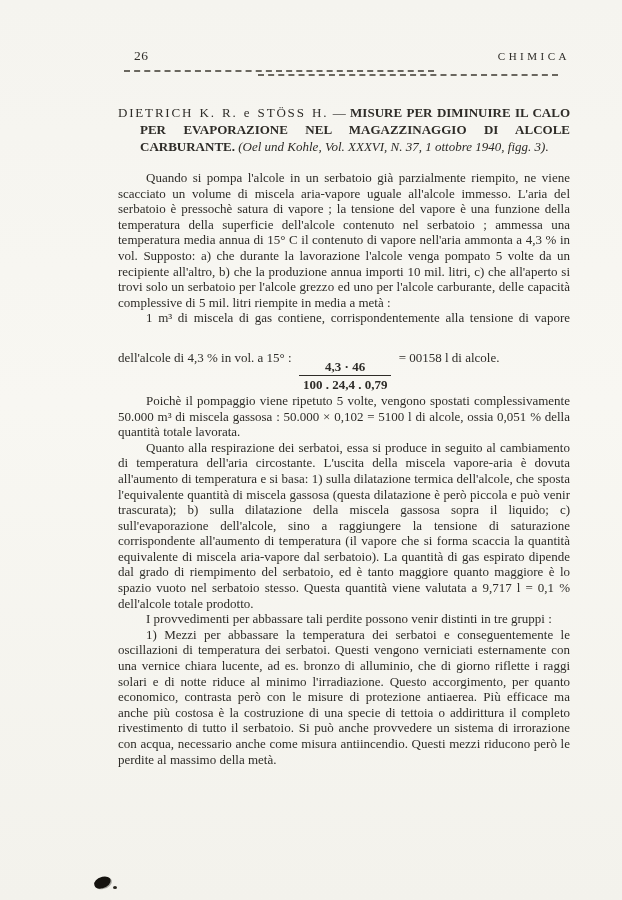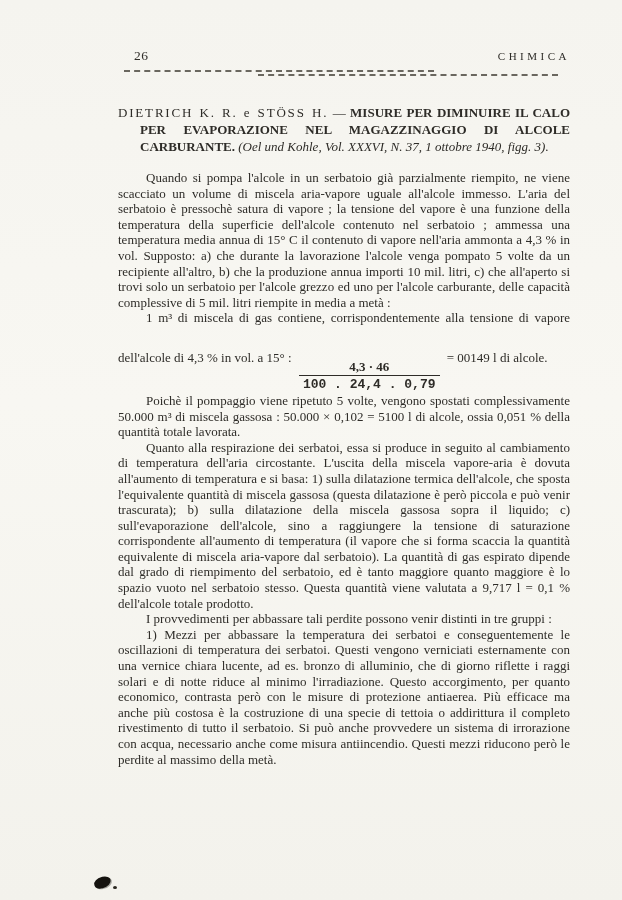--- a/index.html
+++ b/index.html
@@ -75,21 +75,21 @@
     font-weight: bold;
     text-indent: 0;
     line-height: 15px;
   }
   .frac-num {
     display: block;
     padding: 0 8px 1px 8px;
     border-bottom: 1.2px solid #2e2c28;
     margin-top: 32px;
   }
-  .frac-den { display: block; padding: 1px 4px 0 4px; font-family: Liberation Mono, monospace; }
+  .frac-den { display: block; padding: 1px 4px 0 4px; }
 
   
   .ink-blot {
     position: absolute;
     left: 94px; top: 877px;
     width: 17px; height: 11px;
     background: #15130f;
     border-radius: 55% 45% 60% 40%;
     transform: rotate(-14deg);
     box-shadow: 1px 1px 0 rgba(21,19,15,0.35);
@@ -116,21 +116,21 @@
     <div class="header-rule">
       <span class="rule-seg s1"></span>
       <span class="rule-seg s2"></span>
     </div>
 
     <p class="heading"><span class="authors">DIETRICH K. R. e STÖSS H.</span> <span class="sep">—</span> <span class="title">MISURE PER DIMINUIRE IL CALO PER EVAPORAZIONE NEL MAGAZZINAGGIO DI ALCOLE CARBURANTE.</span> <span class="citation">(Oel und Kohle, Vol. XXXVI, N. 37, 1 ottobre 1940, figg. 3).</span></p>
 
     <div class="body-text">
       <p class="para">Quando si pompa l'alcole in un serbatoio già parzialmente riempito, ne viene scacciato un volume di miscela aria-vapore uguale all'alcole immesso. L'aria del serbatoio è pressochè satura di vapore ; la tensione del vapore è una funzione della temperatura della superficie dell'alcole contenuto nel serbatoio ; ammessa una temperatura media annua di 15° C il contenuto di vapore nell'aria ammonta a 4,3 % in vol. Supposto: a) che durante la lavorazione l'alcole venga pompato 5 volte da un recipiente all'altro, b) che la produzione annua importi 10 mil. litri, c) che all'aperto si trovi solo un serbatoio per l'alcole grezzo ed uno per l'alcole carburante, delle capacità complessive di 5 mil. litri riempite in media a metà :</p>
 
-      <p class="para formula-para"><span>1 m³ di miscela di gas contiene, corrispondentemente alla tensione di vapore dell'alcole di 4,3 % in vol. a 15° :</span> <span class="fraction"><span class="frac-num">4,3 · 46</span><span class="frac-den">100 . 24,4 . 0,79</span></span> <span>= 00149 l di alcole.</span></p>
+      <p class="para formula-para"><span>1 m³ di miscela di gas contiene, corrispondentemente alla tensione di vapore dell'alcole di 4,3 % in vol. a 15° :</span> <span class="fraction"><span class="frac-num">4,3 · 46</span><span class="frac-den">100 . 24,4 . 0,79</span></span> <span>= 00158 l di alcole.</span></p>
 
       <p class="para">Poichè il pompaggio viene ripetuto 5 volte, vengono spostati complessivamente 50.000 m³ di miscela gassosa : 50.000 × 0,102 = 5100 l di alcole, ossia 0,051 % della quantità totale lavorata.</p>
       <p class="para">Quanto alla respirazione dei serbatoi, essa si produce in seguito al cambiamento di temperatura dell'aria circostante. L'uscita della miscela vapore-aria è dovuta all'aumento di temperatura e si basa: 1) sulla dilatazione termica dell'alcole, che sposta l'equivalente quantità di miscela gassosa (questa dilatazione è però piccola e può venir trascurata); b) sulla dilatazione della miscela gassosa sopra il liquido; c) sull'evaporazione dell'alcole, sino a raggiungere la tensione di saturazione corrispondente all'aumento di temperatura (il vapore che si forma scaccia la quantità equivalente di miscela aria-vapore dal serbatoio). La quantità di gas espirato dipende dal grado di riempimento del serbatoio, ed è tanto maggiore quanto maggiore è lo spazio vuoto nel serbatoio stesso. Questa quantità viene valutata a 9,717 l = 0,1 % dell'alcole totale prodotto.</p>
       <p class="para">I provvedimenti per abbassare tali perdite possono venir distinti in tre gruppi :</p>
       <p class="para">1) Mezzi per abbassare la temperatura dei serbatoi e conseguentemente le oscillazioni di temperatura dei serbatoi. Questi vengono verniciati esternamente con una vernice chiara lucente, ad es. bronzo di alluminio, che di giorno riflette i raggi solari e di notte riduce al minimo l'irradiazione. Questo accorgimento, per quanto economico, contrasta però con le misure di protezione antiaerea. Più efficace ma anche più costosa è la costruzione di una specie di tettoia o addirittura il completo rivestimento di tutto il serbatoio. Si può anche provvedere un sistema di irrorazione con acqua, necessario anche come misura antiincendio. Questi mezzi riducono però le perdite al massimo della  metà.</p>
     </div>
 
   </div>
 
   <div class="ink-blot"></div>

